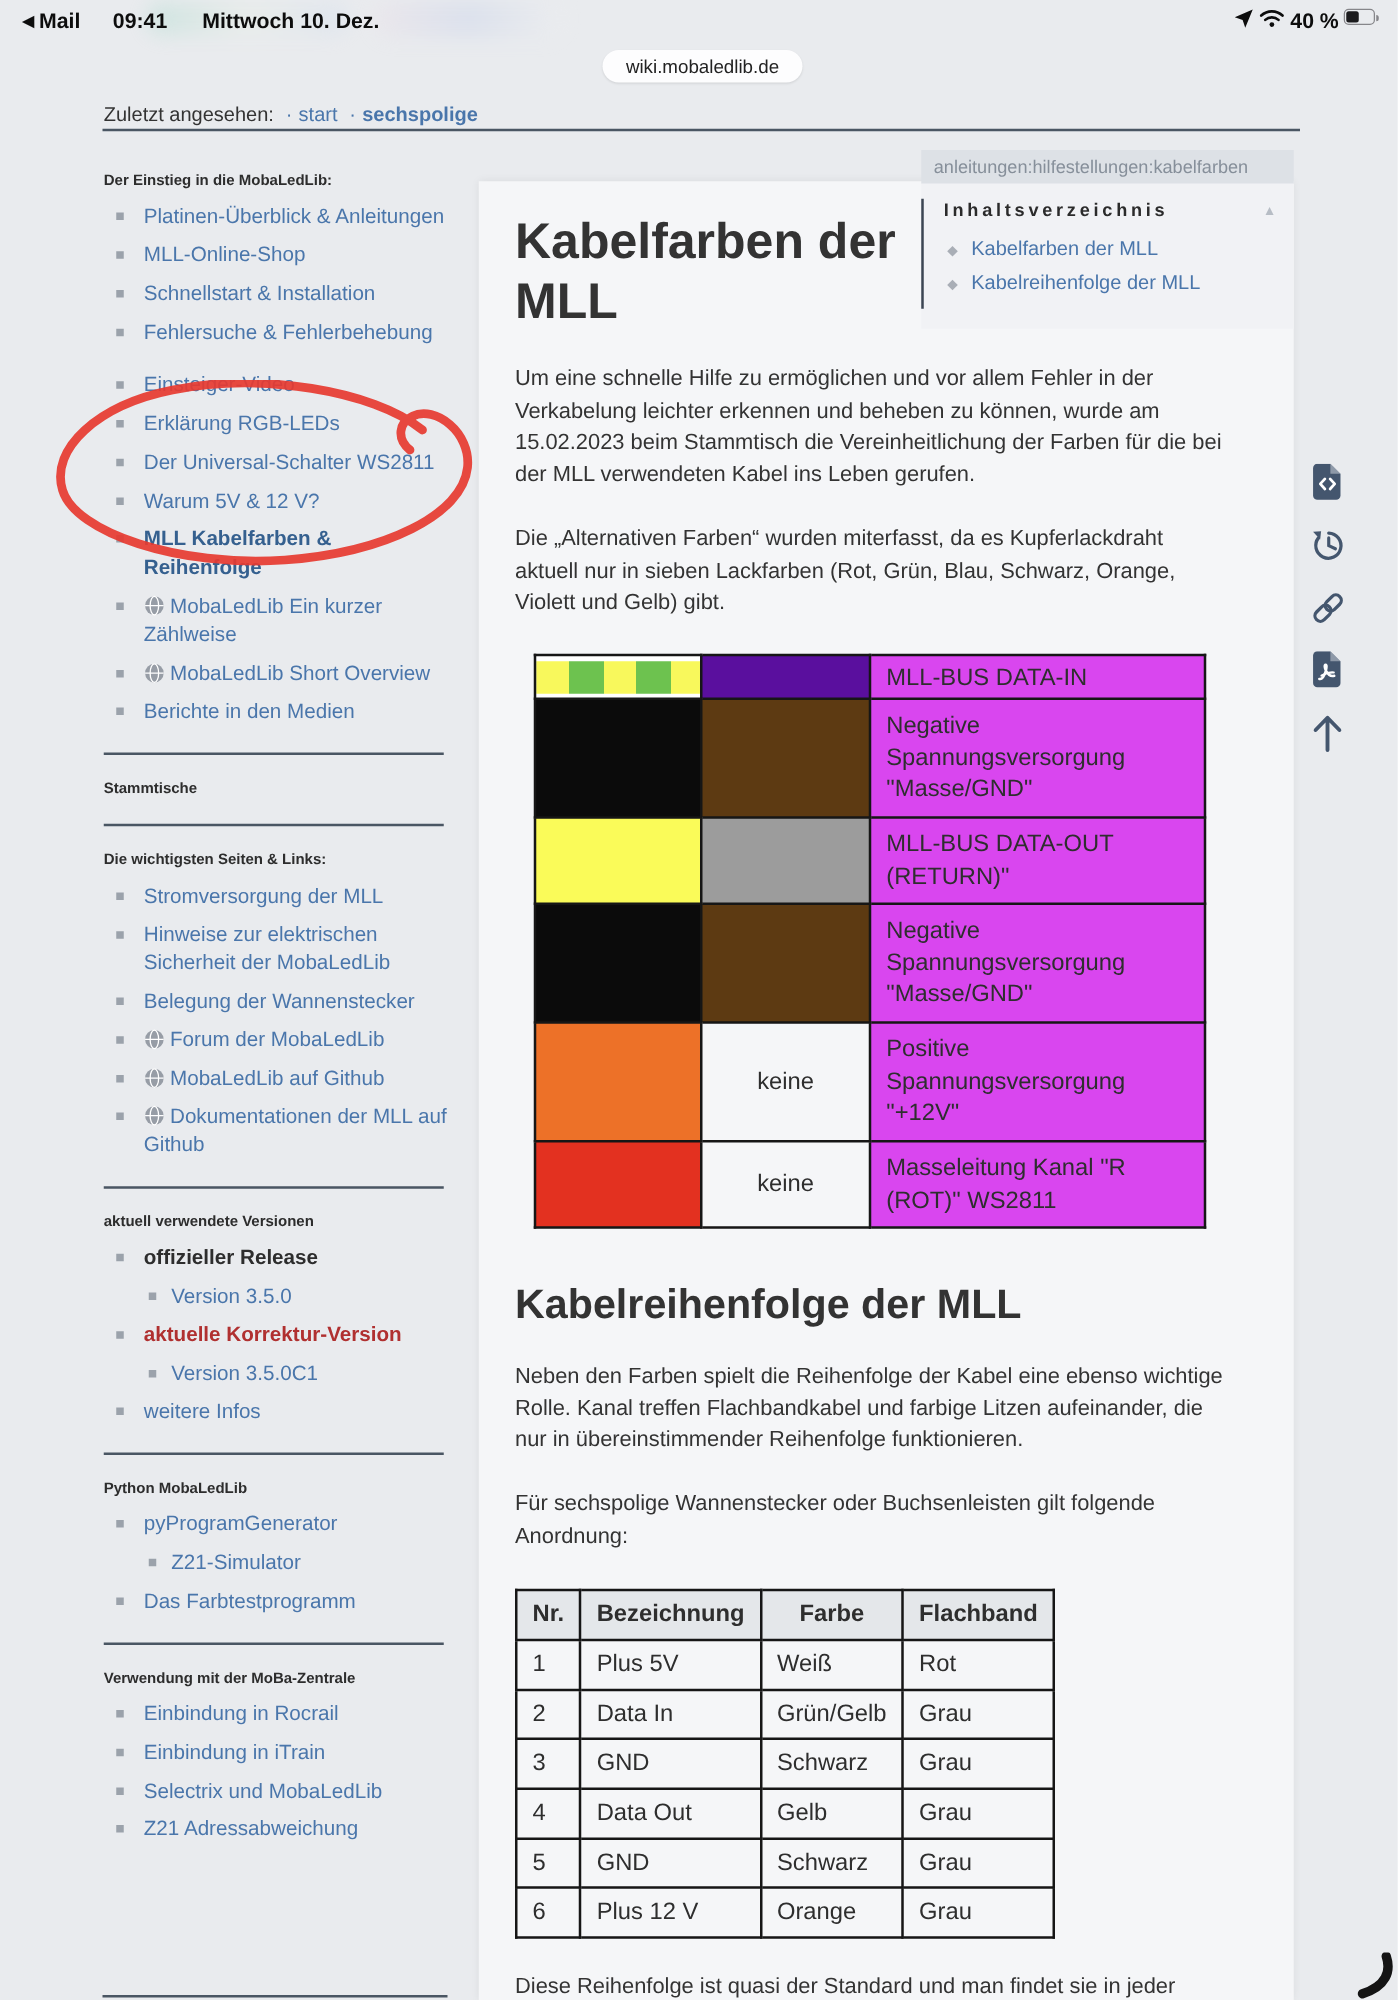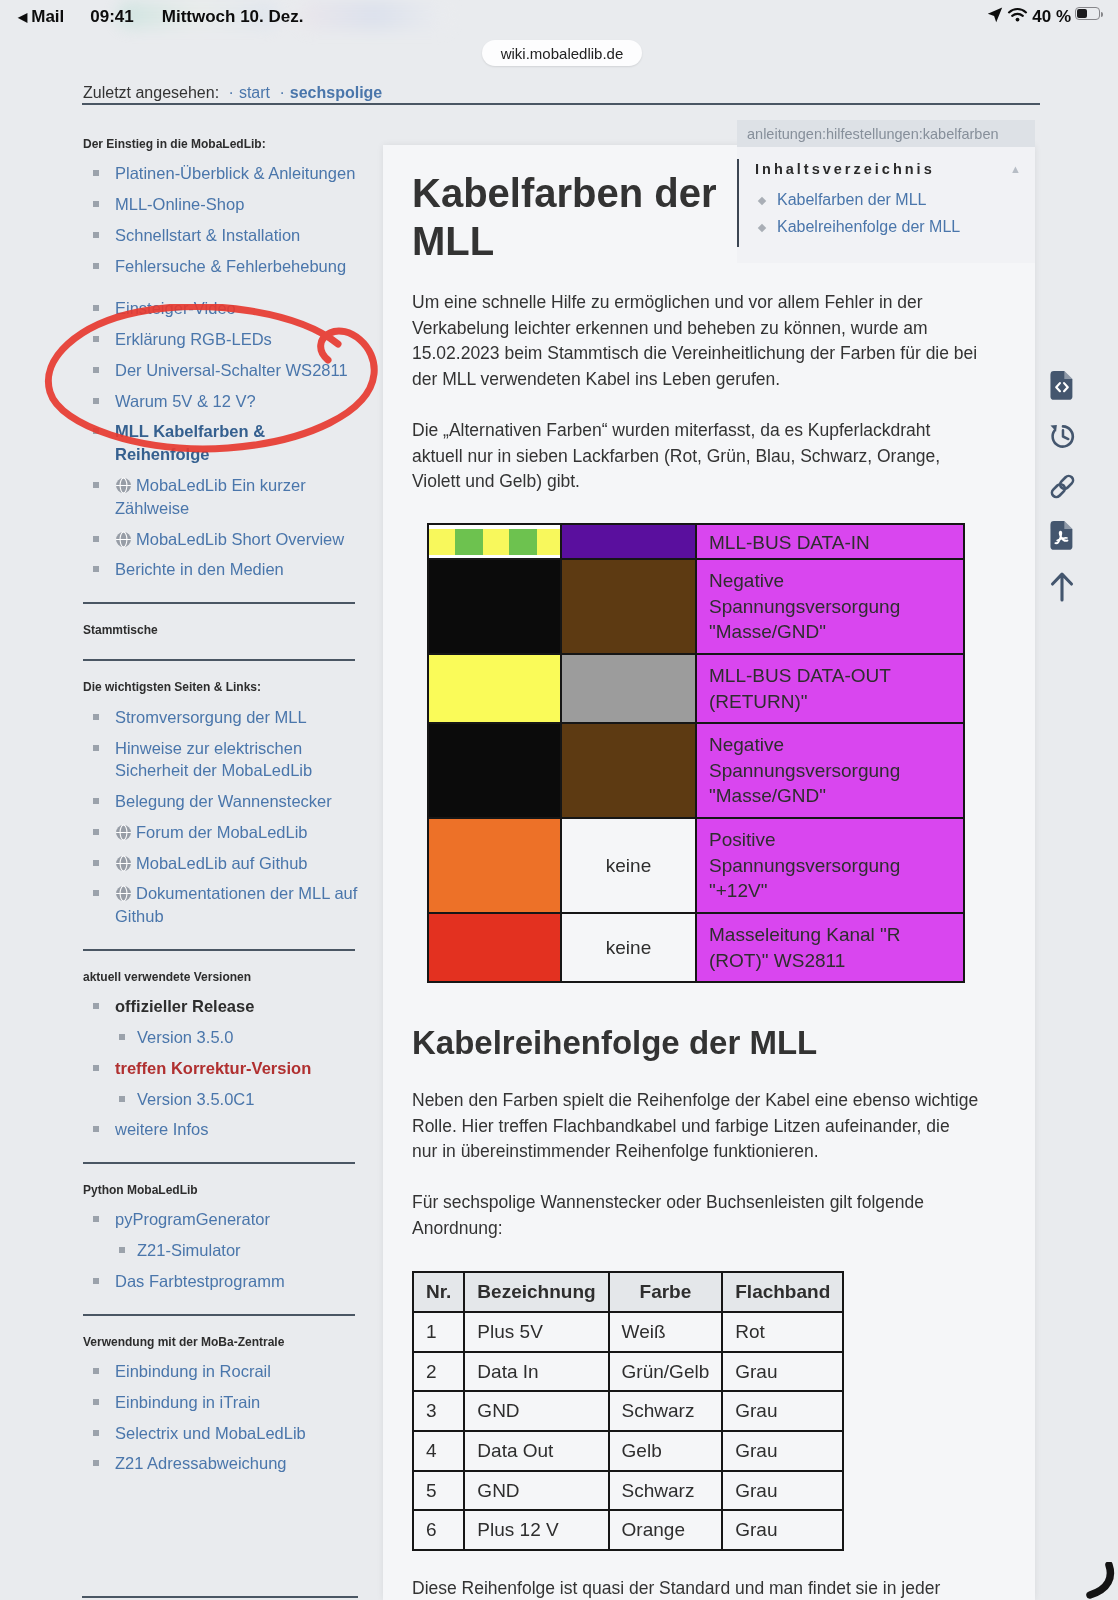--- a/index.html
+++ b/index.html
@@ -180,21 +180,21 @@
             <ellipse cx="8" cy="8" rx="3.2" ry="7" fill="none" stroke="#fff" stroke-width="1"></ellipse>
             <line x1="1" y1="8" x2="15" y2="8" stroke="#fff" stroke-width="1"></line>
           </svg></span><a href="#">Dokumentationen der MLL auf Github</a></li>
   </ul>
 
   <hr class="sb-div">
   <div class="sb-title">aktuell verwendete Versionen</div>
   <ul class="sb-list">
     <li class="it plain"><span class="pl">offizieller Release</span></li>
     <li class="it sub"><a href="#">Version 3.5.0</a></li>
-    <li class="it redlink"><a href="#">treffen Korrektur-Version</a></li>
+    <li class="it redlink"><a href="#">aktuelle Korrektur-Version</a></li>
     <li class="it sub"><a href="#">Version 3.5.0C1</a></li>
     <li class="it"><a href="#">weitere Infos</a></li>
   </ul>
 
   <hr class="sb-div">
   <div class="sb-title">Python MobaLedLib</div>
   <ul class="sb-list">
     <li class="it"><a href="#">pyProgramGenerator</a></li>
     <li class="it sub"><a href="#">Z21-Simulator</a></li>
     <li class="it"><a href="#">Das Farbtestprogramm</a></li>
@@ -254,21 +254,21 @@
       </tr>
       <tr style="height:60px">
         <td style="background: rgb(227, 49, 32);"></td>
         <td class="keine">keine</td>
         <td class="lbl">Masseleitung Kanal "R (ROT)" WS2811</td>
       </tr>
     </tbody>
       </table>
 
     <h2 class="sectitle">Kabelreihenfolge der MLL</h2>
-    <p class="para">Neben den Farben spielt die Reihenfolge der Kabel eine ebenso wichtige Rolle. Hier treffen Flachbandkabel und farbige Litzen aufeinander, die nur in übereinstimmender Reihenfolge funktionieren.</p>
+    <p class="para">Neben den Farben spielt die Reihenfolge der Kabel eine ebenso wichtige Rolle. Kanal treffen Flachbandkabel und farbige Litzen aufeinander, die nur in übereinstimmender Reihenfolge funktionieren.</p>
     <p class="para">Für sechspolige Wannenstecker oder Buchsenleisten gilt folgende Anordnung:</p>
 
     <table class="otable">
       <tbody>
           <tr>
         <th class="c" style="width:46px">Nr.</th>
         <th style="width:134px">Bezeichnung</th>
         <th class="c" style="width:108px">Farbe</th>
         <th style="width:106px">Flachband</th>
       </tr>

